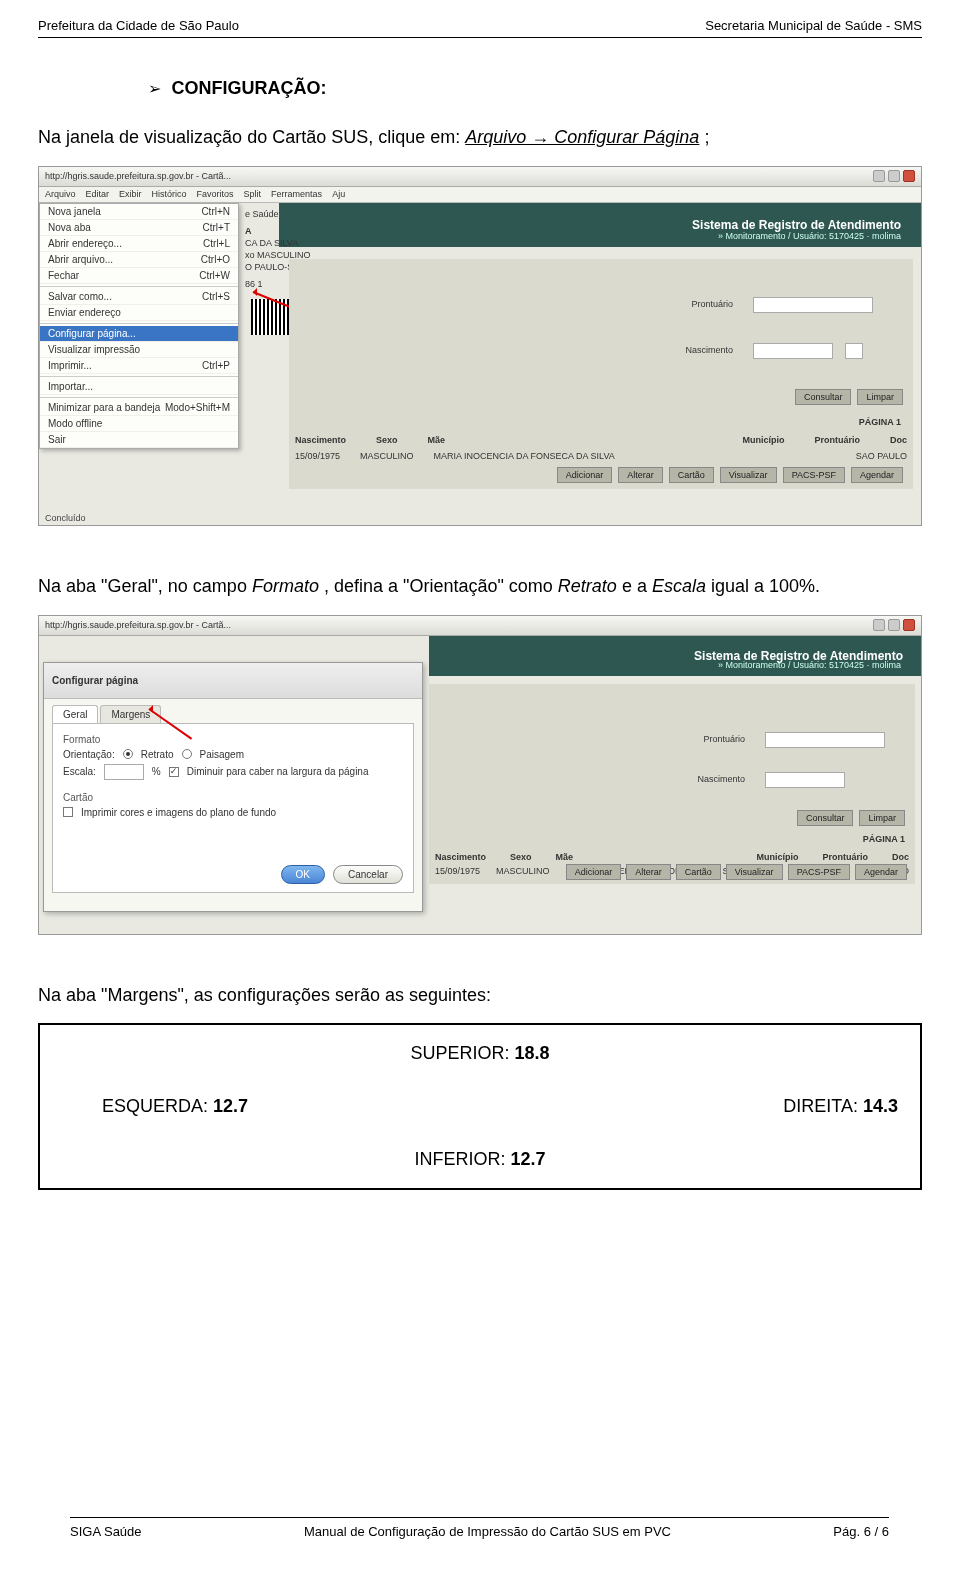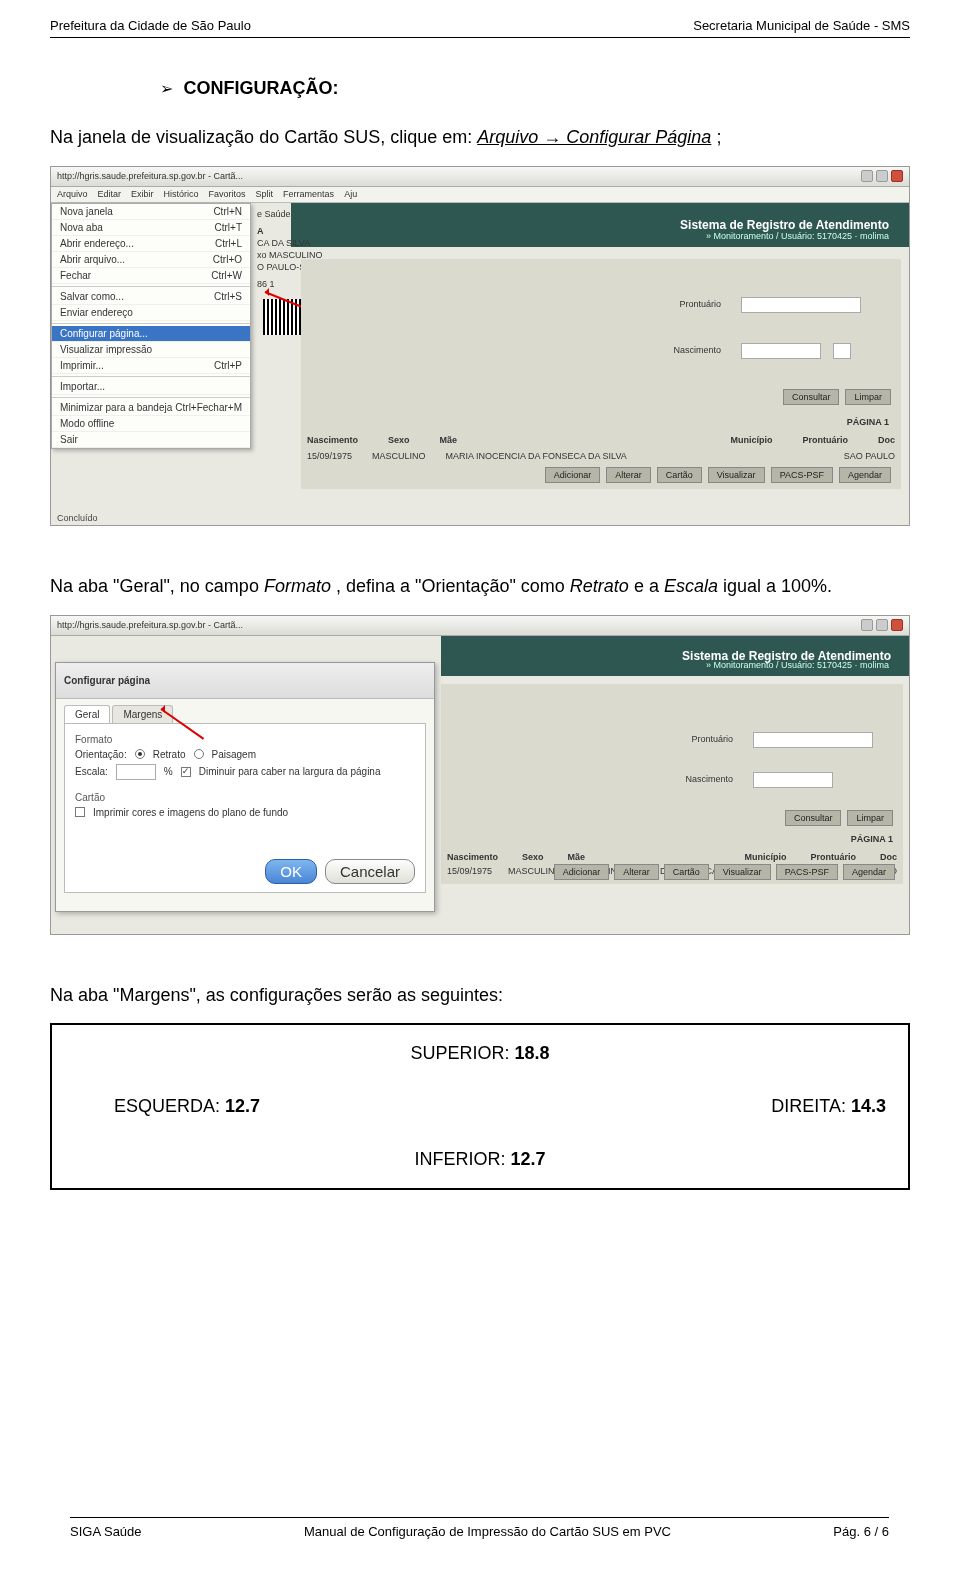--- a/index.html
+++ b/index.html
@@ -5,21 +5,21 @@
   * { box-sizing: border-box; margin: 0; padding: 0; }
   body {
     font-family: Arial, Helvetica, sans-serif;
     background: #fff;
     width: 960px;
     margin: 0 auto;
     color: #000;
     font-size: 15px;
   }
   .page {
-    padding: 0 50px;
+    padding: 0 38px;
     min-height: 1569px;
     position: relative;
   }
   .header-row {
     display: flex;
     justify-content: space-between;
     font-size: 13px;
     padding: 18px 0 4px 0;
     border-bottom: 1.5px solid #000;
     margin-bottom: 40px;
@@ -177,21 +177,21 @@
   .dlg-group-title{ font-size:10px; color:#555; margin-bottom:4px; }
   .dlg-row{ display:flex; align-items:center; gap:8px; margin:4px 0; font-size:10px;}
   .radio{ width:10px;height:10px;border:1px solid #777;border-radius:50%;display:inline-block;position:relative;}
   .radio.checked::after{content:"";position:absolute;inset:2px;background:#333;border-radius:50%;}
   .chk{width:10px;height:10px;border:1px solid #777;display:inline-block;}
   .chk.checked::after{content:"✓";font-size:9px;position:relative;top:-3px;left:0;}
   .num-input{width:40px;height:16px;border:1px solid #aaa;background:#fff;display:inline-block;}
   .dlg-buttons{ position:absolute; right:10px; bottom:8px; display:flex; gap:8px;}
   .pill-btn{
     border:1px solid #888; border-radius:10px; padding:3px 14px;
-    background:linear-gradient(#fdfdfc,#e0e0d8); font-size:15px;
+    background:linear-gradient(#fdfdfc,#e0e0d8); font-size:10px;
   }
   .pill-btn.primary{
     background:linear-gradient(#7fb6ef,#4a86d6); color:#fff; border-color:#2b5fa4;
   }
   .green-band2{
     position:absolute; top:0; left:390px; right:0; height:40px;
     background:#2d5750; color:#fff; font-weight:bold; font-size:12px;
     display:flex;align-items:center;justify-content:flex-end;padding-right:18px;
   }
   .grey-under{
@@ -330,21 +330,21 @@
             <span>Ctrl+P</span>
           </div>
       <div class="sep"></div>
       <div class="fm-row">
             <span>Importar...</span>
             <span></span>
           </div>
       <div class="sep"></div>
       <div class="fm-row">
             <span>Minimizar para a bandeja</span>
-            <span>Ctrl+Fechar+M</span>
+            <span>Modo+Shift+M</span>
           </div>
       <div class="fm-row">
             <span>Modo offline</span>
             <span></span>
           </div>
       <div class="fm-row">
             <span>Sair</span>
             <span></span>
           </div>
     </div>

